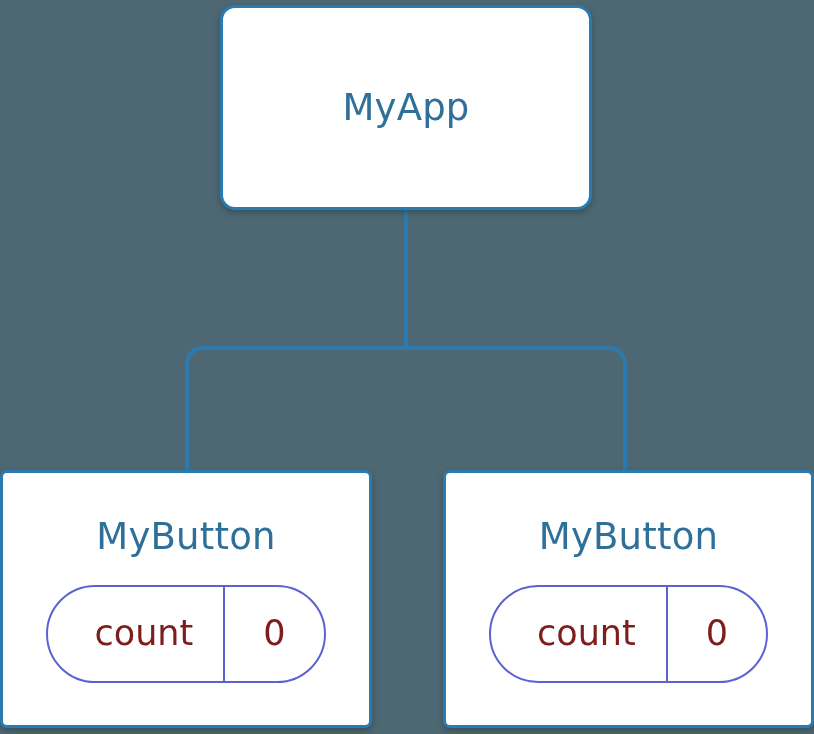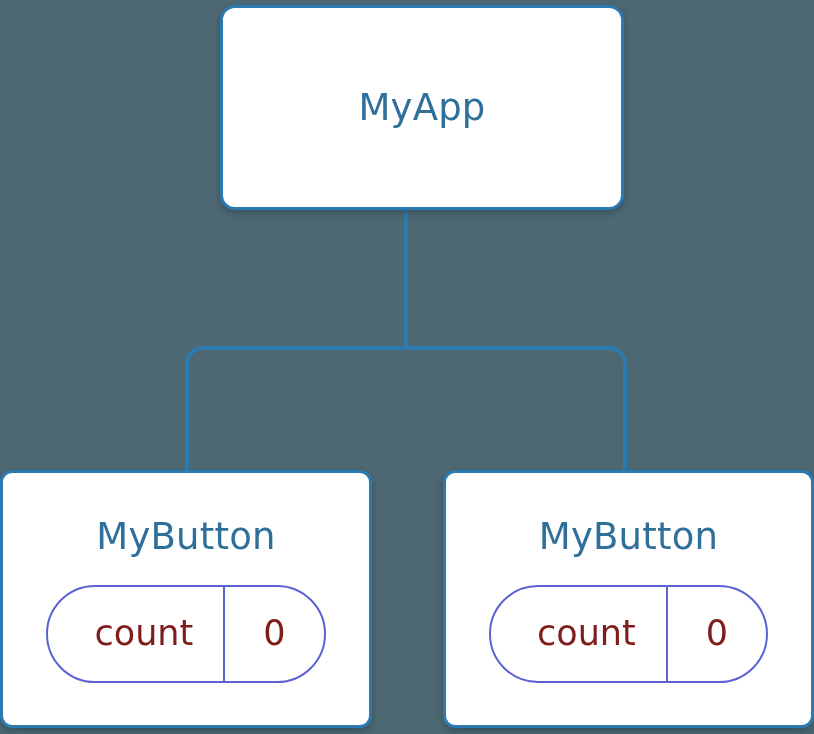--- a/index.html
+++ b/index.html
@@ -26,33 +26,33 @@
     width: 814px;
     height: 734px;
     pointer-events: none;
   }
 
   .node-card {
     position: absolute;
     box-sizing: border-box;
     background: #ffffff;
     border: 3px solid #2b7bb0;
-    border-radius: 12px;
+    border-radius: 7px;
     box-shadow: 0 3px 6px rgba(20, 40, 50, 0.35);
     display: flex;
     flex-direction: column;
     align-items: center;
     justify-content: center;
     z-index: 2;
   }
 
   .node-root {
     left: 220px;
     top: 5px;
-    width: 404px;
+    width: 372px;
     height: 205px;
     border-radius: 15px;
   }
 
   .node-child-left {
     left: 0px;
     top: 470px;
     width: 372px;
     height: 258px;
   }

